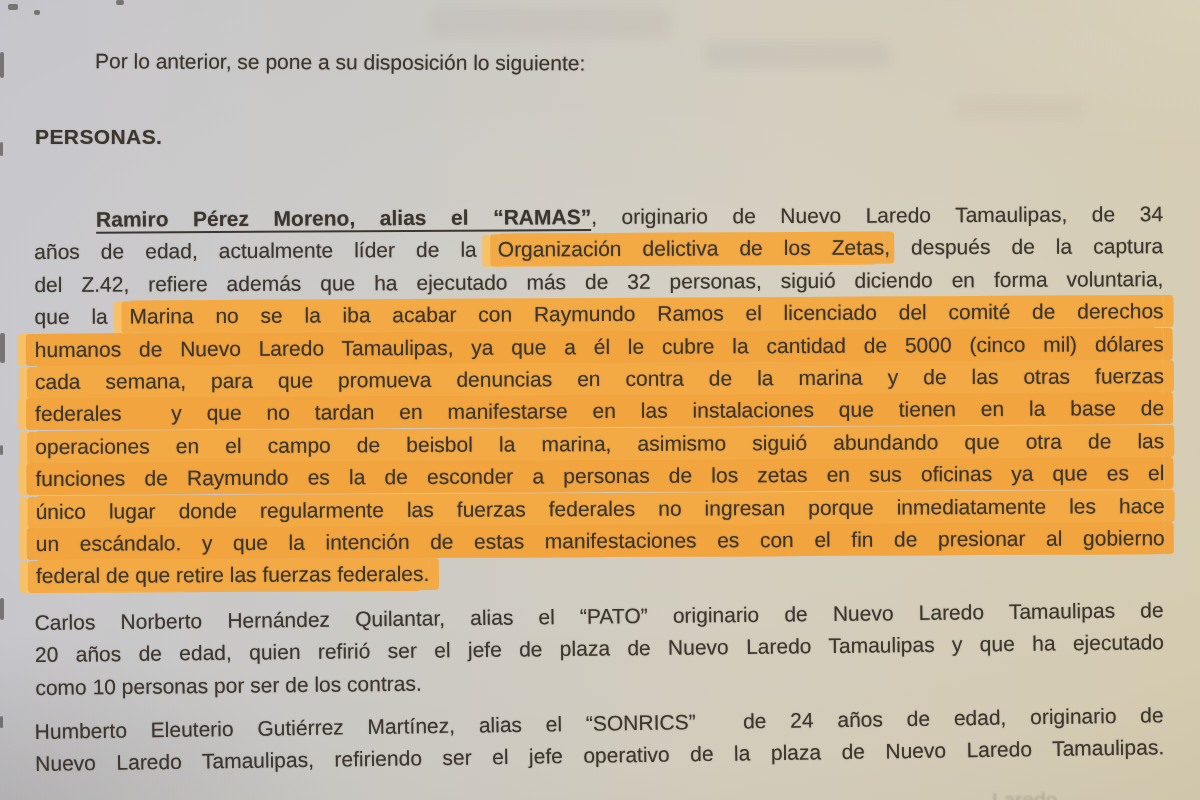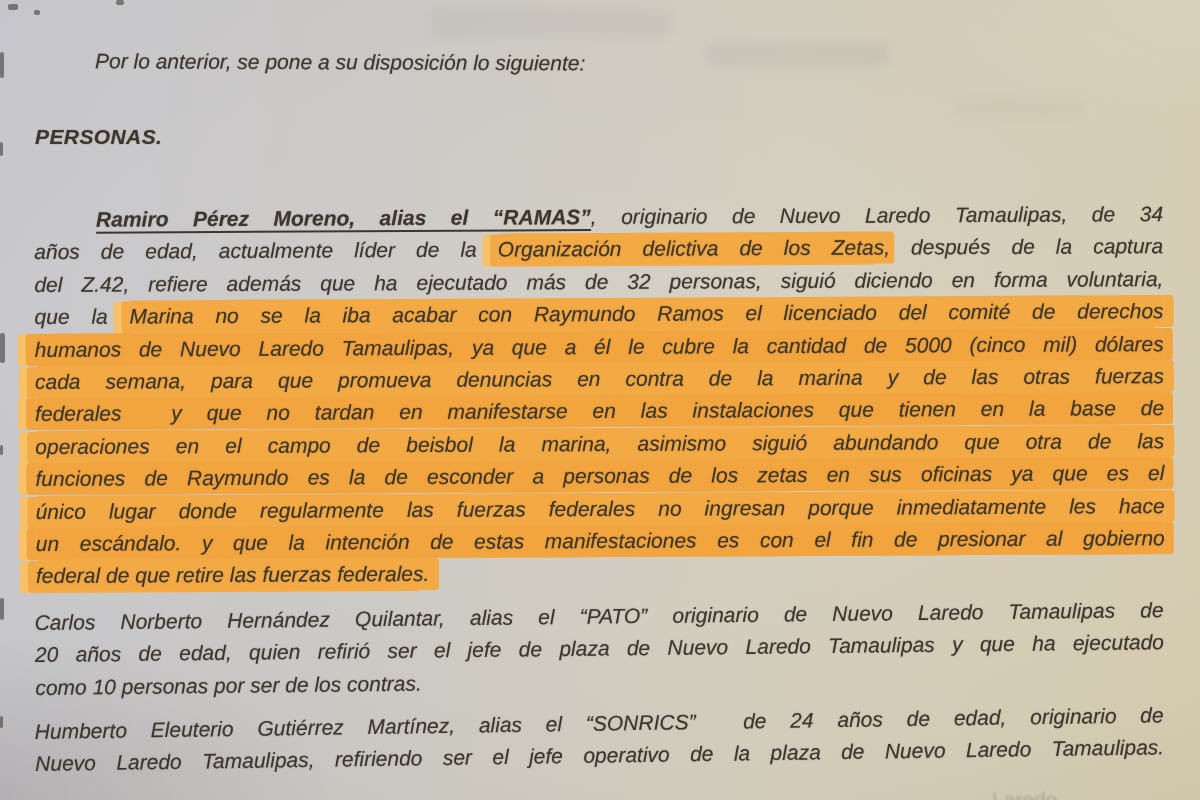--- a/index.html
+++ b/index.html
@@ -10,21 +10,21 @@
       radial-gradient(150% 110% at 52% 42%, rgba(255,255,255,.10) 0%, rgba(255,255,255,0) 48%, rgba(47,40,28,.12) 100%),
       linear-gradient(97deg,#c7c6cc 0%,#cac8c4 32%,#d2ccbc 62%,#d5cbb0 100%);
   }
   .shade{position:absolute;inset:0;pointer-events:none;
     background:
       radial-gradient(40% 30% at 0% 100%, rgba(40,35,25,.10), rgba(0,0,0,0) 70%),
       radial-gradient(35% 28% at 100% 0%, rgba(255,252,240,.10), rgba(0,0,0,0) 70%);
   }
   .doc{position:absolute;left:35px;right:36px;top:45px;color:var(--ink,#3c362e);
     font-size:21px;line-height:32.4px;
-    text-shadow:0 0 1.2px rgba(60,52,42,.5);font-style:italic;}
+    text-shadow:0 0 1.2px rgba(60,52,42,.5);}
   .intro{padding-left:60px;transform:rotate(.25deg);transform-origin:left center;}
   .heading{margin-top:44px;font-weight:700;text-align:left;padding-right:60px;letter-spacing:.4px;}
   .para{transform-origin:left center;}
   .para:nth-child(1){margin-top:50px;transform:rotate(-.3deg);}
   .para:nth-child(2){margin-top:14px;transform:rotate(-.65deg);}
   .para:nth-child(3){margin-top:12px;transform:rotate(-.85deg);}
   .para:nth-child(1) .line:first-child{padding-left:62px;}
   .line{text-align:justify;text-align-last:justify;white-space:normal;height:32.4px;}
   .line.last{text-align-last:left;}
   .seg.bold-underline{font-weight:700;border-bottom:2.5px solid var(--ink,#3c362e);padding-bottom:1px;}

